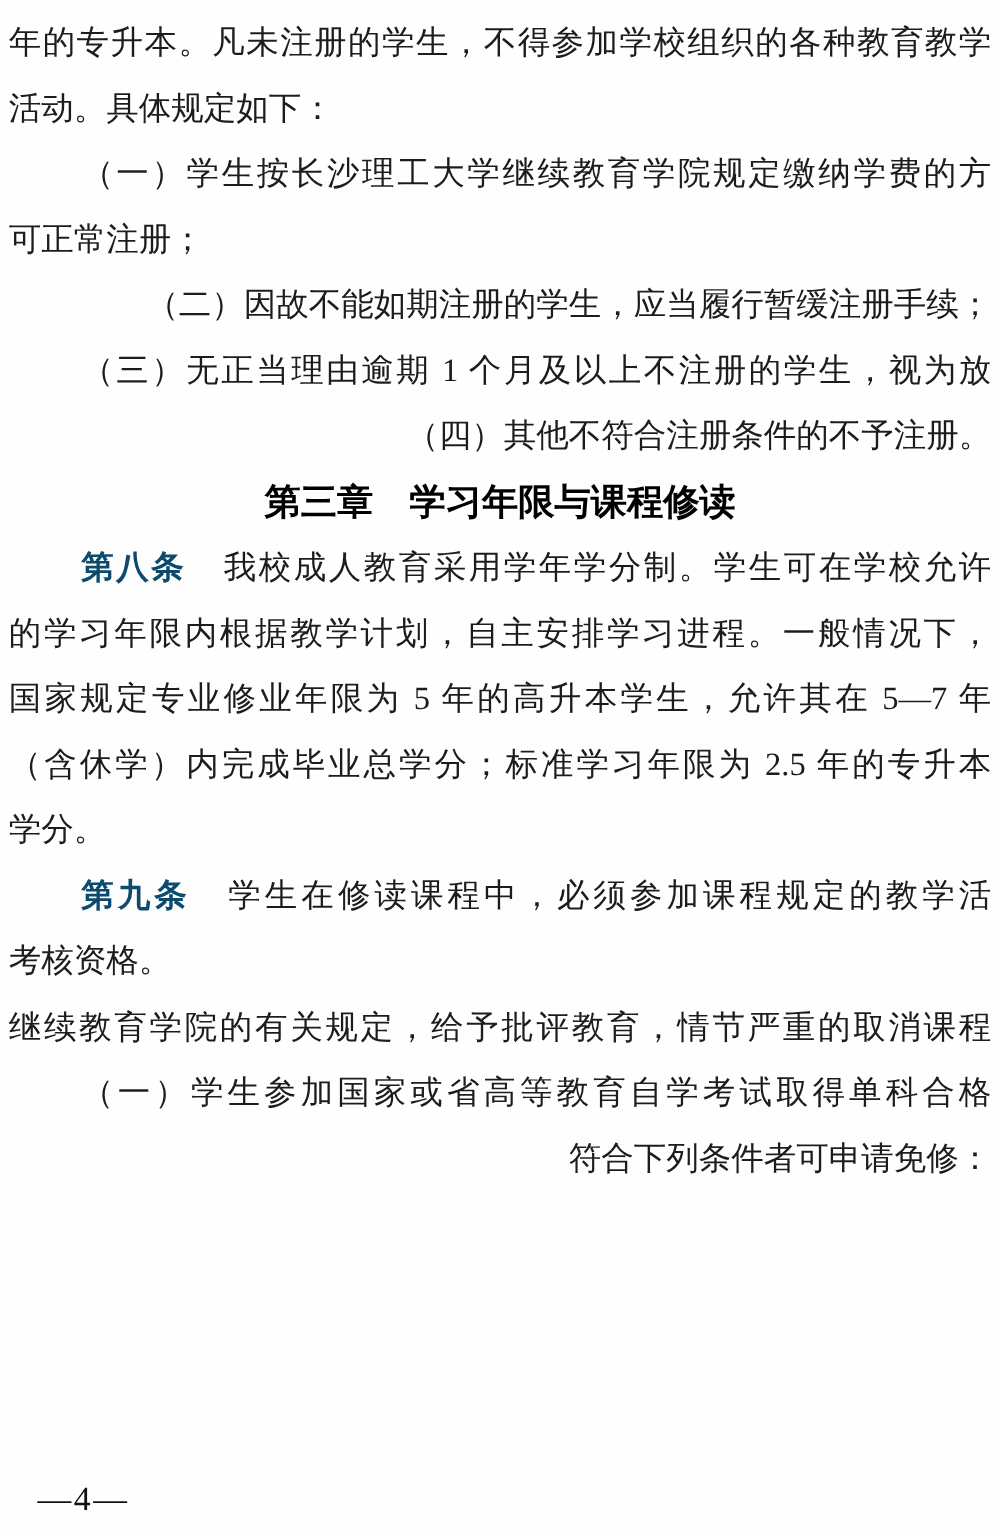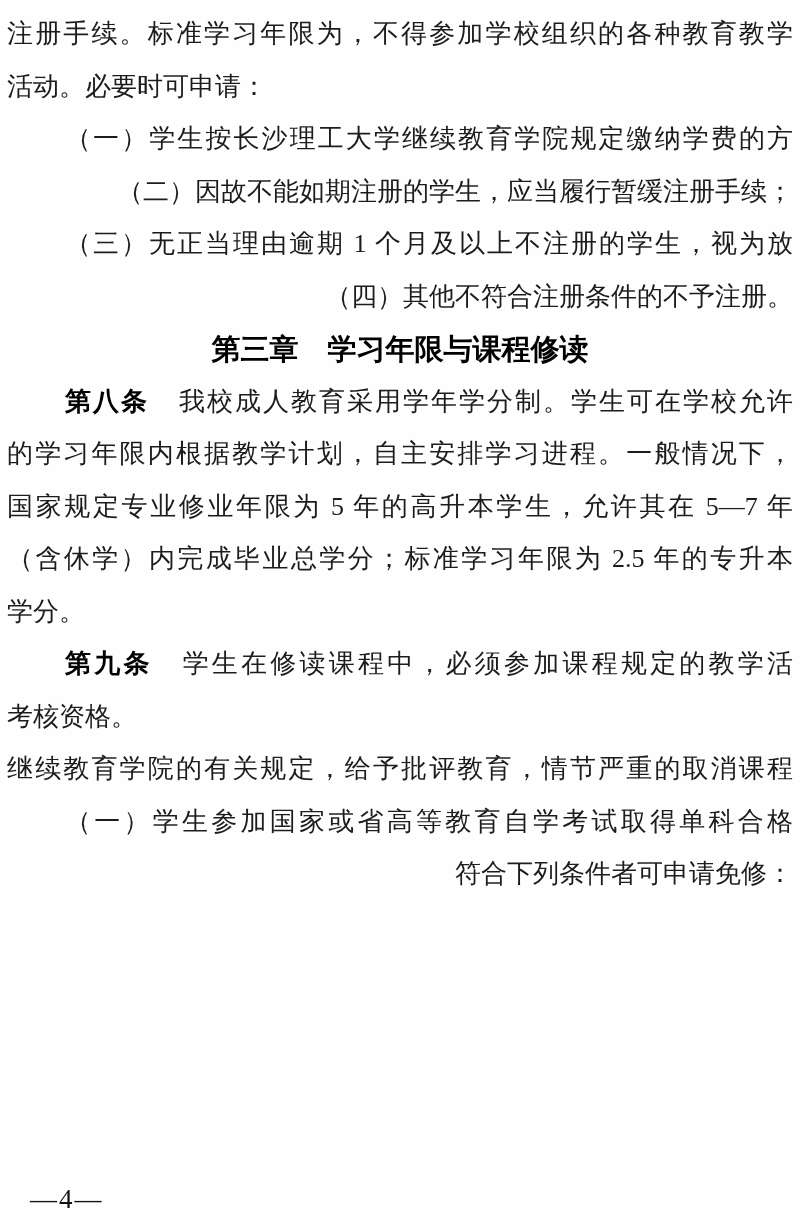--- a/index.html
+++ b/index.html
@@ -32,41 +32,42 @@
     text-align: left;
     text-align-last: center;
     font-weight: 700;
     font-family: "Liberation Sans", "DejaVu Sans", sans-serif;
     font-size: 29px;
     color: #000000;
   }
   .lead {
     font-weight: 700;
     font-family: Liberation Mono, monospace;
-    color: #000000;
+    color: #0c4a6e;
     margin-right: 30px;
   }
   .page-num {
     position: absolute;
     left: 30px;
     top: 1184px;
     font-size: 27px;
     letter-spacing: 2px;
     color: #111111;
   }
 </style>
 </head>
 <body>
 
 <div class="page">
   <div class="content">
 
-    <div class="ln j">注册手续。标准学习年限为，不得参加学校组织的各种教育教学</div>
-    <div class="ln">活动。必要时可申请：</div>
+    <div class="ln j">年的专升本。凡未注册的学生，不得参加学校组织的各种教育教学</div>
+    <div class="ln">活动。具体规定如下：</div>
     <div class="ln ind j">（一）学生按长沙理工大学继续教育学院规定缴纳学费的方</div>
+    <div class="ln">可正常注册；</div>
     <div class="ln ind">（二）因故不能如期注册的学生，应当履行暂缓注册手续；</div>
     <div class="ln ind j">（三）无正当理由逾期 1 个月及以上不注册的学生，视为放</div>
     <div class="ln ind">（四）其他不符合注册条件的不予注册。</div>
 
     <div class="ln heading">第三章　学习年限与课程修读</div>
 
     <div class="ln ind j">
       <span class="lead">第八条</span><span>我校成人教育采用学年学分制。学生可在学校允许</span>
     </div>
     <div class="ln j">的学习年限内根据教学计划，自主安排学习进程。一般情况下，</div>

